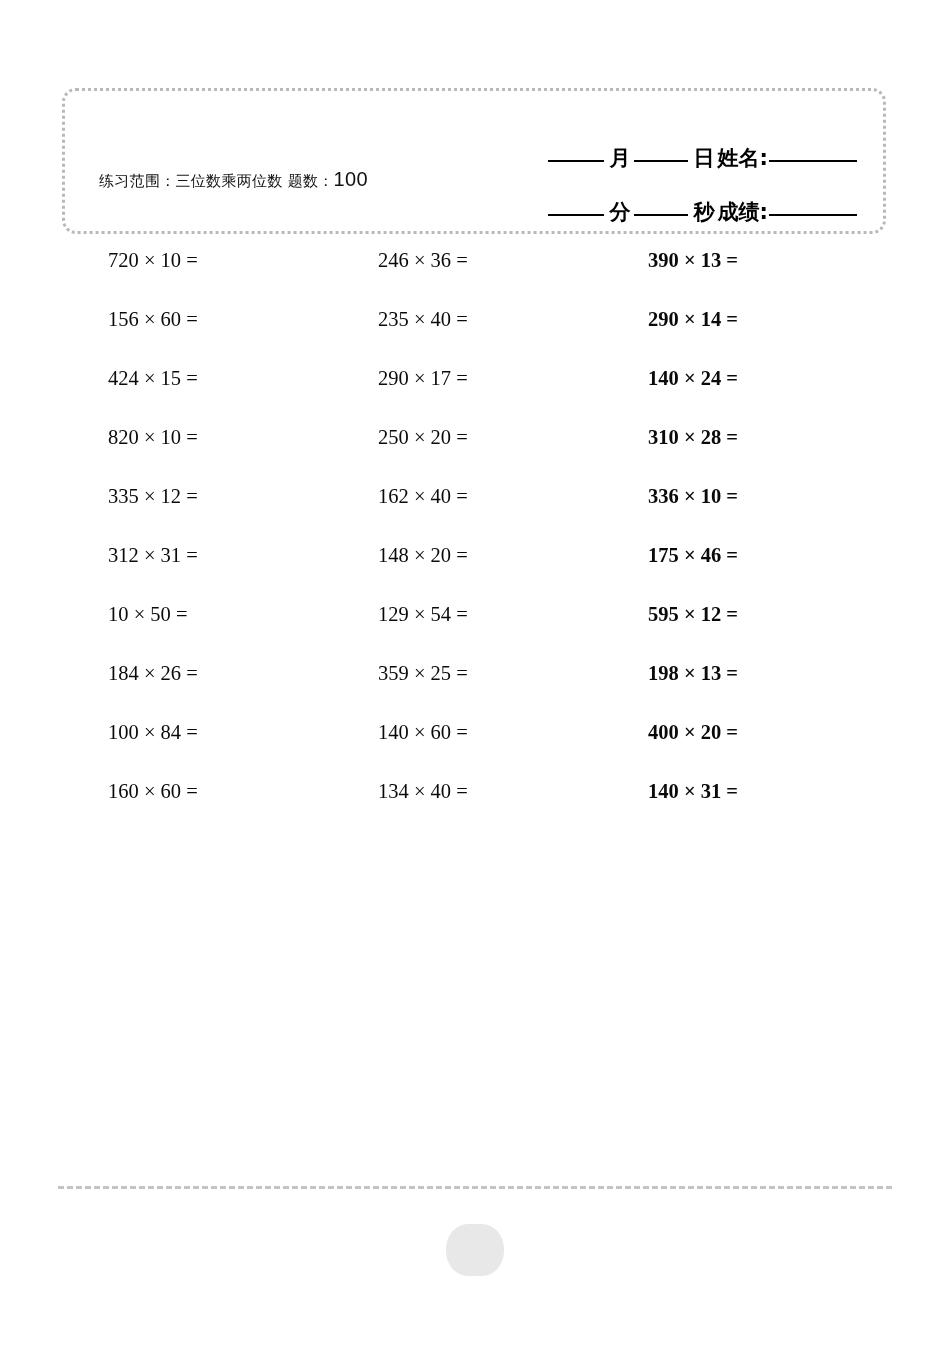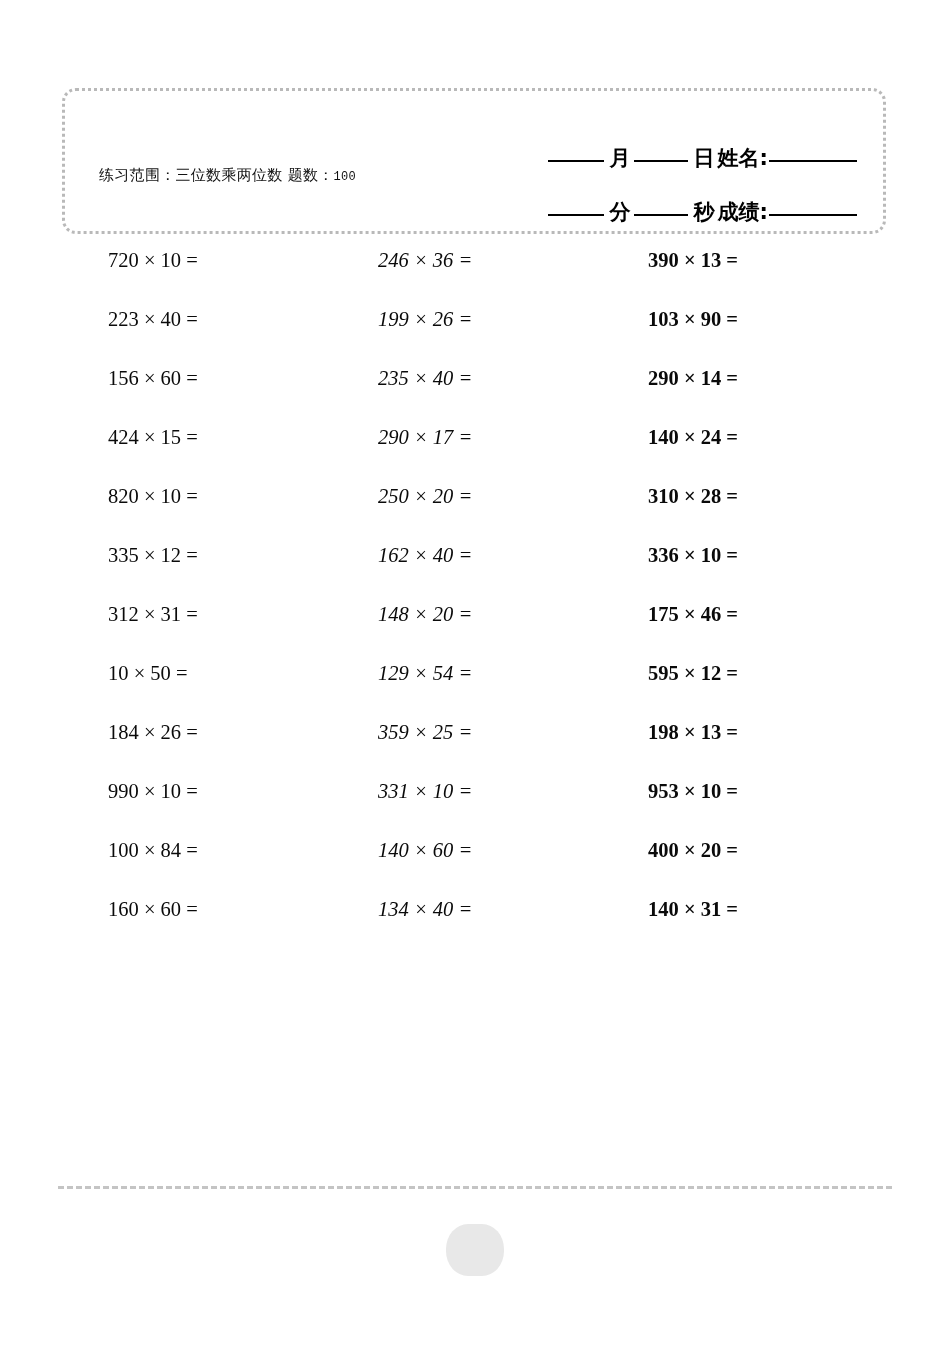--- a/index.html
+++ b/index.html
@@ -33,22 +33,22 @@
     left: 34px;
     top: 74px;
     width: 300px;
     font-family: "DejaVu Sans", "Liberation Sans", sans-serif;
     font-size: 15px;
     line-height: 1.45;
     color: #111111;
     letter-spacing: 0.3px;
   }
   .range-text .count-num {
-    font-family: Liberation Mono, monospace;
-    font-size: 12px;
+    font-family: Liberation Sans, sans-serif;
+    font-size: 20px;
   }
 
   .meta-rows {
     position: absolute;
     right: 22px;
     top: 24px;
     width: 420px;
   }
   .meta-row {
     display: flex;
@@ -95,21 +95,21 @@
   }
   .prob {
     position: absolute;
     top: 0;
     font-size: 20.5px;
     line-height: 30px;
     white-space: nowrap;
     color: #0a0a0a;
   }
   .prob.c0 { left: 108px; }
-  .prob.c1 { left: 378px; font-style: italic; }
+  .prob.c1 { left: 378px; }
   .prob.c2 { left: 648px; font-weight: bold; }
 
   
   .footer-sep {
     position: absolute;
     left: 58px;
     top: 1186px;
     width: 834px;
     border-top: 3px dashed #c4c4c4;
   }
@@ -155,25 +155,20 @@
   </div>
 </div>
 
 <div class="problems">
     <div class="prob-row">
       <div class="prob c0">720 × 10 =</div>
       <div class="prob c1">246 × 36 =</div>
       <div class="prob c2">390 × 13 =</div>
     </div>
     <div class="prob-row">
-      <div class="prob c0">223 × 40 =</div>
-      <div class="prob c1">199 × 26 =</div>
-      <div class="prob c2">103 × 90 =</div>
-    </div>
-    <div class="prob-row">
       <div class="prob c0">156 × 60 =</div>
       <div class="prob c1">235 × 40 =</div>
       <div class="prob c2">290 × 14 =</div>
     </div>
     <div class="prob-row">
       <div class="prob c0">424 × 15 =</div>
       <div class="prob c1">290 × 17 =</div>
       <div class="prob c2">140 × 24 =</div>
     </div>
     <div class="prob-row">
@@ -195,25 +190,20 @@
       <div class="prob c0">10 × 50 =</div>
       <div class="prob c1">129 × 54 =</div>
       <div class="prob c2">595 × 12 =</div>
     </div>
     <div class="prob-row">
       <div class="prob c0">184 × 26 =</div>
       <div class="prob c1">359 × 25 =</div>
       <div class="prob c2">198 × 13 =</div>
     </div>
     <div class="prob-row">
-      <div class="prob c0">990 × 10 =</div>
-      <div class="prob c1">331 × 10 =</div>
-      <div class="prob c2">953 × 10 =</div>
-    </div>
-    <div class="prob-row">
       <div class="prob c0">100 × 84 =</div>
       <div class="prob c1">140 × 60 =</div>
       <div class="prob c2">400 × 20 =</div>
     </div>
     <div class="prob-row">
       <div class="prob c0">160 × 60 =</div>
       <div class="prob c1">134 × 40 =</div>
       <div class="prob c2">140 × 31 =</div>
     </div>
   </div>

